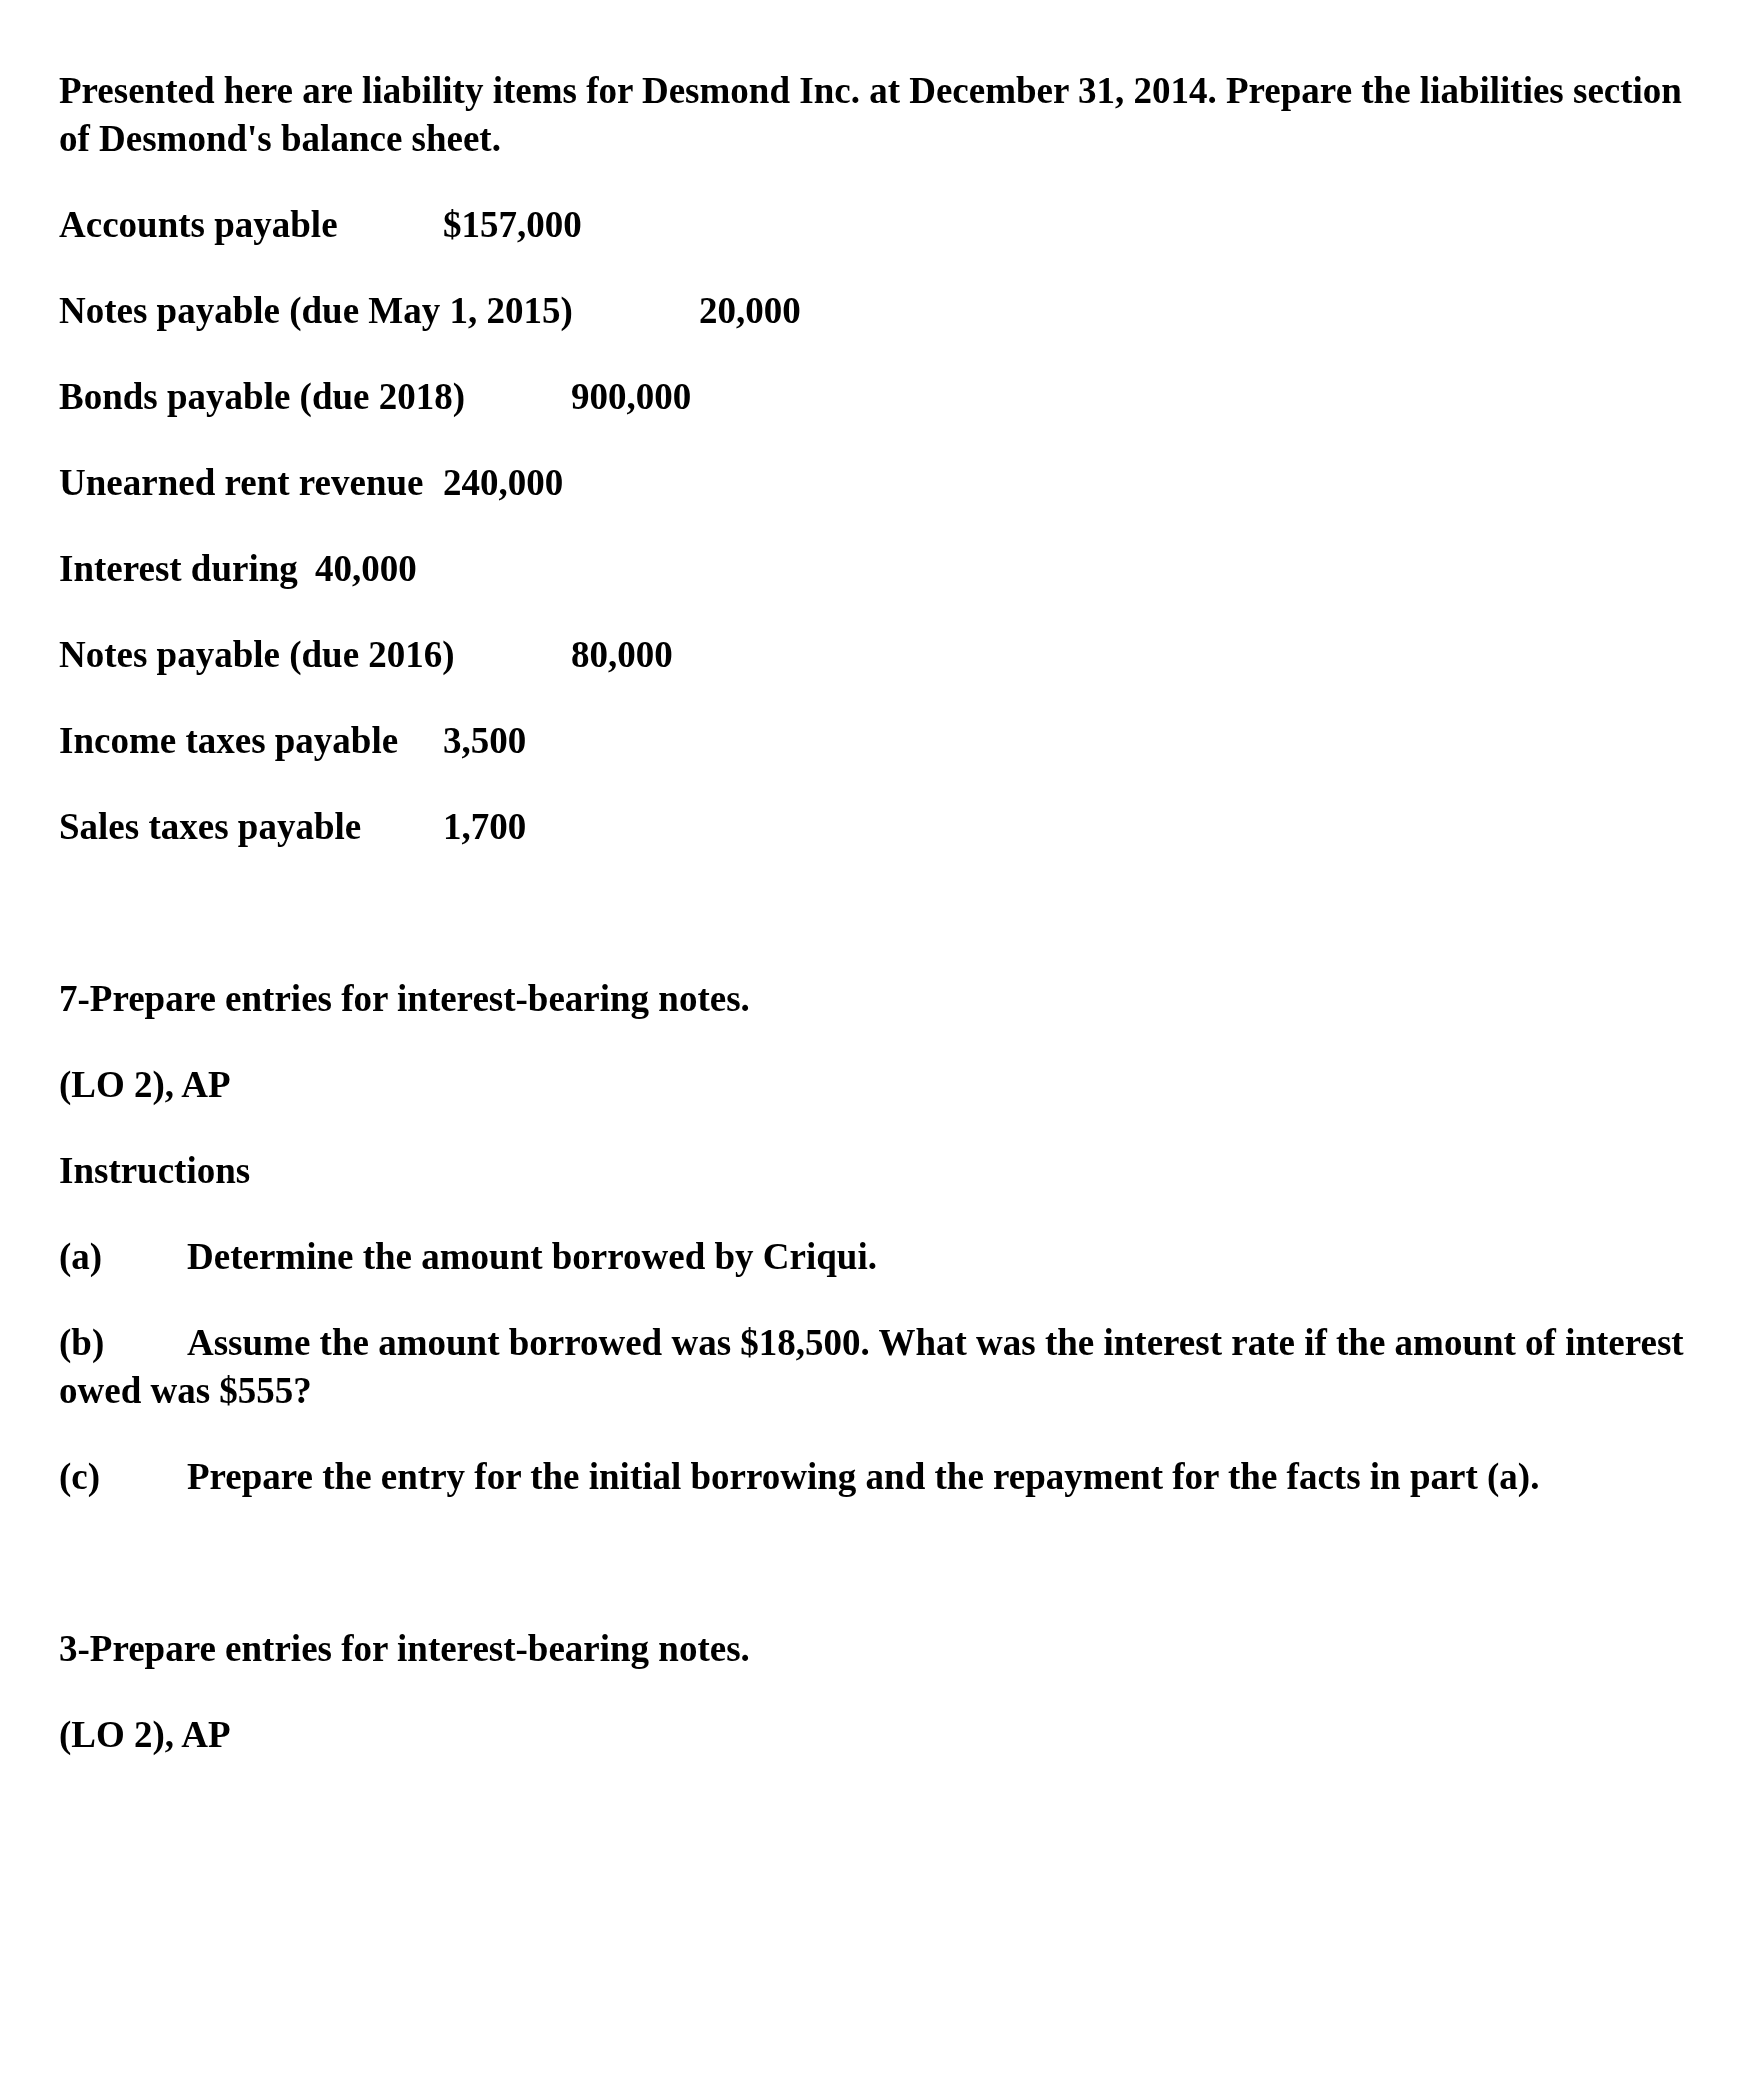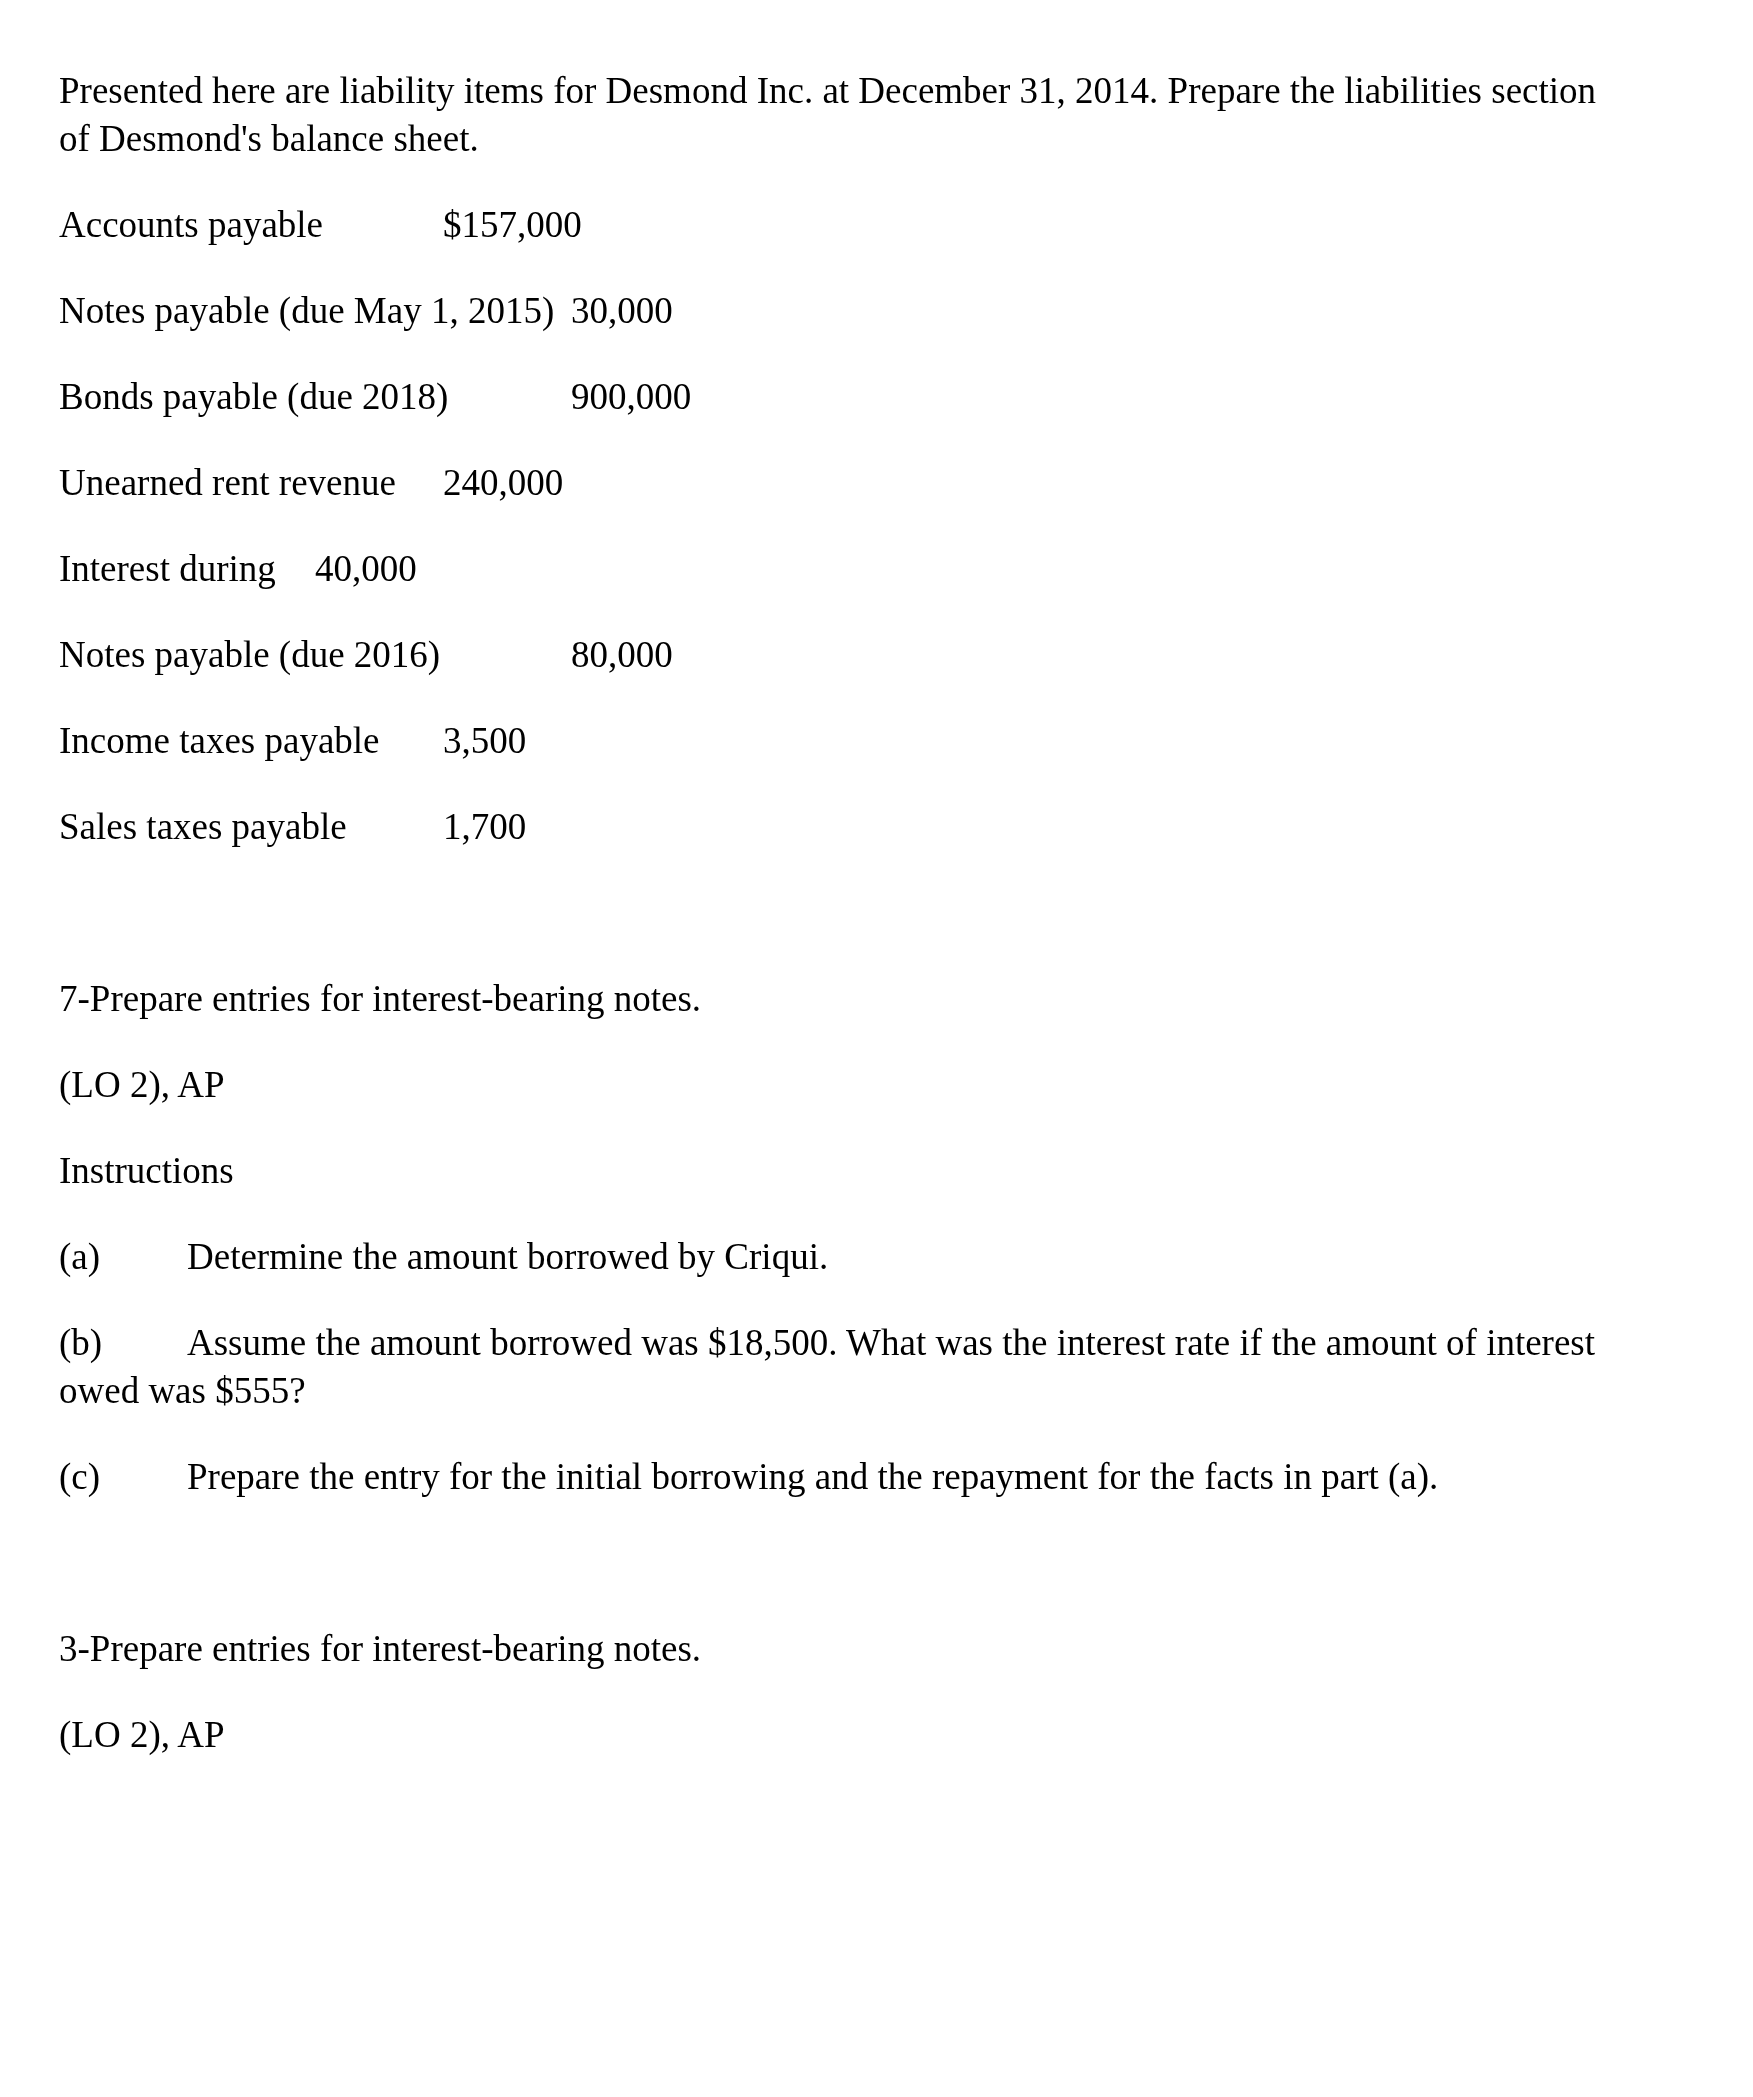--- a/index.html
+++ b/index.html
@@ -19,40 +19,41 @@
     font-family: "Liberation Serif", "DejaVu Serif", serif;
     font-size: 37px;
     line-height: 48px;
     color: #000000;
     background: #ffffff;
     overflow: hidden;
   }
   .para {
     margin: 0 0 38px 0;
     white-space: pre-wrap;
+    font-weight: bold;
   }
   .row {
     tab-size: 128px;
     -moz-tab-size: 128px;
   }
   .spacer {
     height: 48px;
   }
 </style>
 </head>
 <body>
 
 <div class="page">
 
   <p class="para">Presented here are liability items for Desmond Inc. at December 31, 2014. Prepare the liabilities section
 of Desmond's balance sheet.</p>
 
   <div>
     <div class="para row"><span>Accounts payable</span>	<span>$157,000</span></div>
-    <div class="para row"><span>Notes payable (due May 1, 2015)</span>	<span>30,000</span></div>
+    <div class="para row"><span>Notes payable (due May 1, 2015)</span>	<span>20,000</span></div>
     <div class="para row"><span>Bonds payable (due 2018)</span>	<span>900,000</span></div>
     <div class="para row"><span>Unearned rent revenue</span>	<span>240,000</span></div>
     <div class="para row"><span>Interest during</span>	<span>40,000</span></div>
     <div class="para row"><span>Notes payable (due 2016)</span>	<span>80,000</span></div>
     <div class="para row"><span>Income taxes payable</span>	<span>3,500</span></div>
     <div class="para row"><span>Sales taxes payable</span>	<span>1,700</span></div>
   </div>
 
   <div class="para spacer"></div>
 

